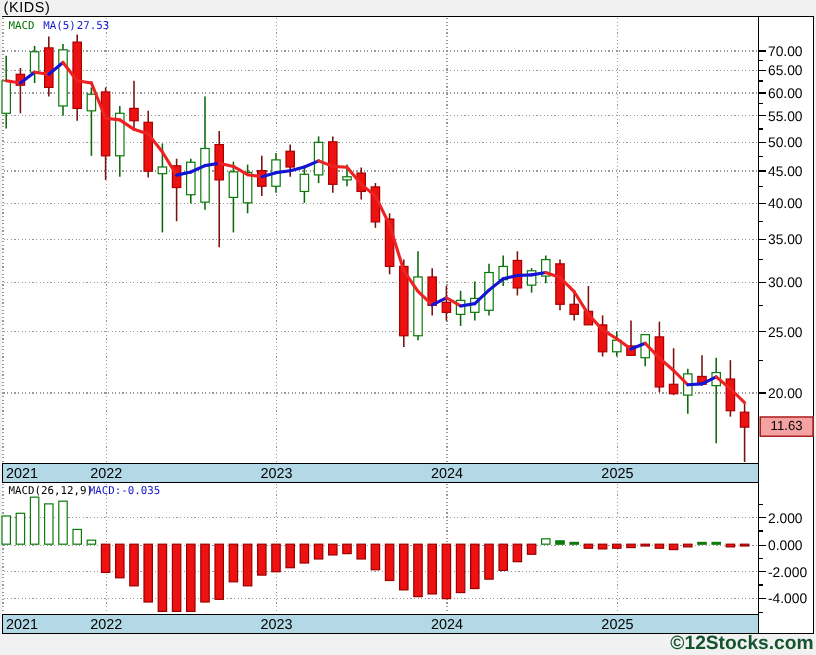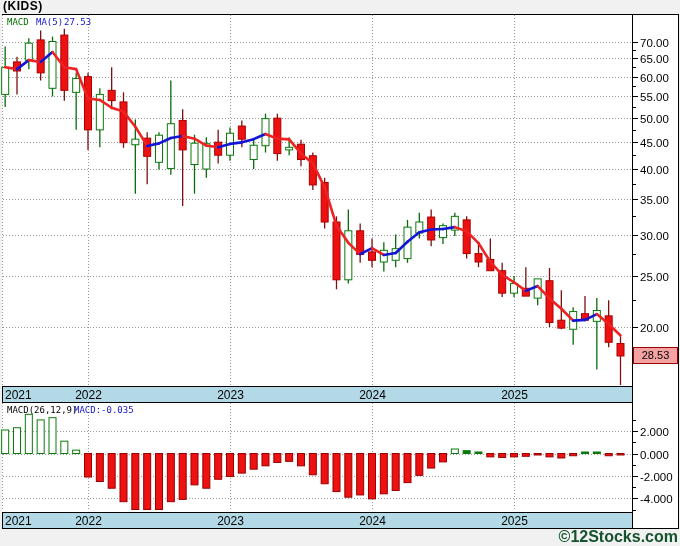--- a/index.html
+++ b/index.html
@@ -6,21 +6,21 @@
   body{
     width:680px;height:546px;position:relative;overflow:hidden;
     background:#f1f1f1;
     font-family:"Liberation Sans", sans-serif;
   }
   #stage{position:absolute;left:0;top:0;width:680px;height:546px;}
   svg{position:absolute;left:0;top:0;}
   svg text{font-family:"Liberation Sans", sans-serif;fill:#000;}
   .hdr-title{
     position:absolute;left:3px;top:0px;height:13px;line-height:13px;
-    font-size:12px;font-weight:bold;color:#000;letter-spacing:0.5px;
+    font-size:12px;font-weight:normal;color:#000;letter-spacing:0.5px;
   }
   .legend-row{position:absolute;top:17px;left:0;height:11px;font-family:"DejaVu Sans Mono", monospace;font-size:9px;line-height:11px;}
   .legend-row .sym{position:absolute;left:7px;color:#007000;}
   .legend-row .ma{position:absolute;left:36px;color:#1414cc;}
   .legend-row .maval{position:absolute;left:64px;color:#1414cc;}
   .macd-legend{position:absolute;top:405px;left:0;height:11px;font-family:"DejaVu Sans Mono", monospace;font-size:9px;line-height:11px;}
   .macd-legend .lbl{position:absolute;left:7px;color:#000;}
   .macd-legend .val{position:absolute;left:74px;color:#1414cc;}
   .price-tag{
     position:absolute;left:633px;top:347px;width:43px;height:15px;
@@ -451,16 +451,16 @@
     <span class="sym">MACD</span>
     <span class="ma">MA(5)</span>
     <span class="maval">27.53</span>
   </div>
 
   <div class="macd-legend">
     <span class="lbl">MACD(26,12,9)</span>
     <span class="val">MACD:-0.035</span>
   </div>
 
-  <div class="price-tag">28.53</div>
+  <div class="price-tag">11.63</div>
 
   <div class="copyright">©12Stocks.com</div>
 </div>
 
 </body></html>

